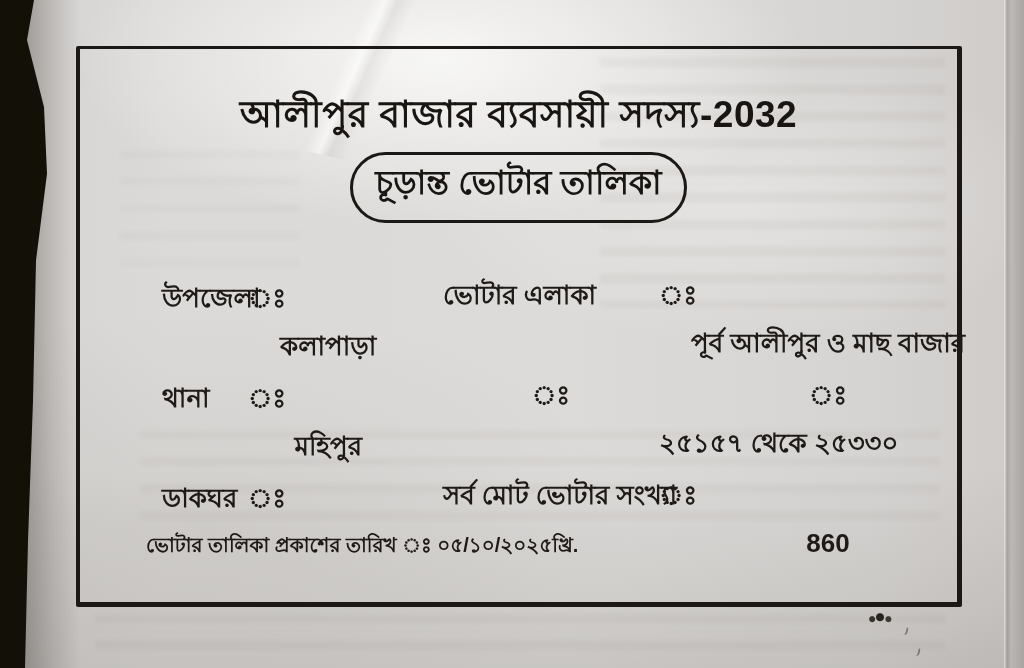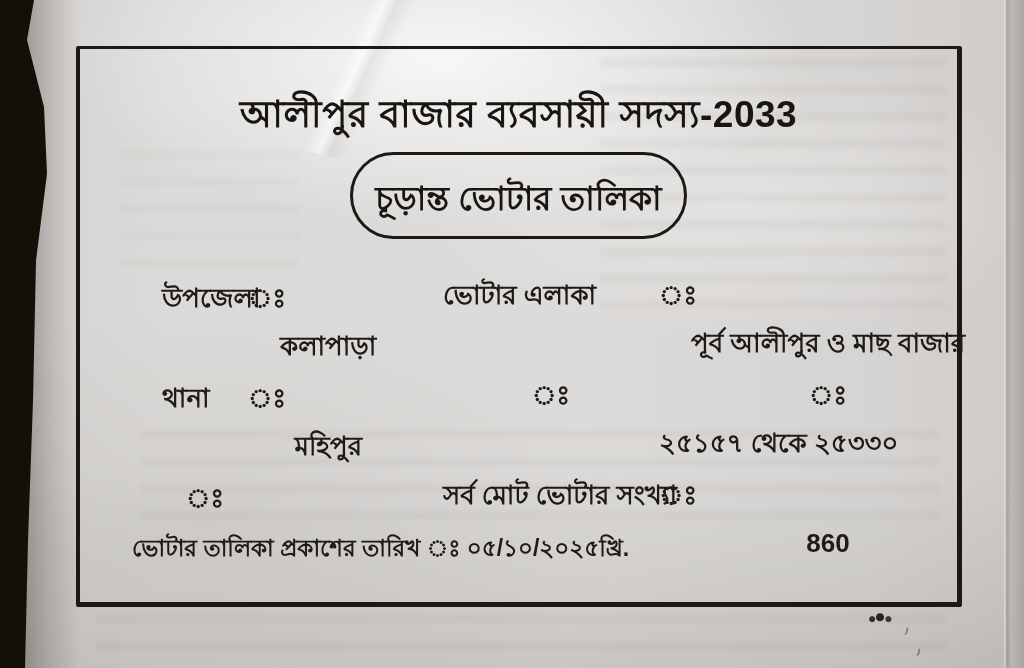--- a/index.html
+++ b/index.html
@@ -70,21 +70,21 @@
   }
   .oval-wrap {
     position: absolute;
     left: 0; top: 103px; width: 100%;
     text-align: center;
   }
   .oval {
     display: inline-block;
     border: 3px solid #1b1815;
     border-radius: 60px;
-    padding: 18px 22px 7px 22px;
+    padding: 2px 22px 7px 22px;
     font-size: 33px;
     font-weight: 700;
     white-space: nowrap;
     color: #181512;
   }
   .fields {
     position: absolute;
     display: grid;
     row-gap: 16px;
     font-size: 26px;
@@ -99,22 +99,22 @@
   .fields-left {
     left: 82px; top: 231px;
     grid-template-columns: 86px 32px auto;
   }
   .fields-right {
     left: 363px; top: 228px;
     grid-template-columns: 216px 32px auto;
   }
   .footer {
     position: absolute;
-    left: 52px; top: 481px;
-    font-size: 23px;
+    left: 66px; top: 481px;
+    font-size: 20px;
     font-weight: 700;
     white-space: nowrap;
     color: #1d1a17;
   }
   
   .smudge {
     position: absolute; left: 866px; top: 612px; width: 28px; height: 13px;
     background:
       radial-gradient(circle at 22% 55%, #35302a 2.5px, rgba(0,0,0,0) 3.5px),
       radial-gradient(circle at 50% 40%, #27231f 3.5px, rgba(0,0,0,0) 4.5px),
@@ -146,35 +146,36 @@
 
   <div class="paper">
     <div class="crease"></div>
     <div class="ghost ghost-1"></div>
     <div class="ghost ghost-2"></div>
     <div class="ghost ghost-3"></div>
     <div class="ghost ghost-4"></div>
     <div class="shade-bottom"></div>
 
     <div class="frame">
-      <div class="title">আলীপুর বাজার ব্যবসায়ী সদস্য-2033</div>
+      <div class="title">আলীপুর বাজার ব্যবসায়ী সদস্য-2032</div>
 
       <div class="oval-wrap">
         <span class="oval"><span>চূড়ান্ত ভোটার তালিকা</span></span>
       </div>
 
       <div class="fields fields-left">
         <span class="lbl">উপজেলা</span>
         <span class="sep">ঃ</span>
         <span class="val">কলাপাড়া</span>
 
         <span class="lbl">থানা</span>
         <span class="sep">ঃ</span>
         <span class="val">মহিপুর</span>
 
+        <span class="lbl">ডাকঘর</span>
         <span class="sep">ঃ</span>
       </div>
 
       <div class="fields fields-right">
         <span class="lbl">ভোটার এলাকা</span>
         <span class="sep">ঃ</span>
         <span class="val">পূর্ব আলীপুর ও মাছ বাজার</span>
 
         <span class="sep">ঃ</span>
         <span class="val">২৫১৫৭ থেকে ২৫৩৩০</span>

